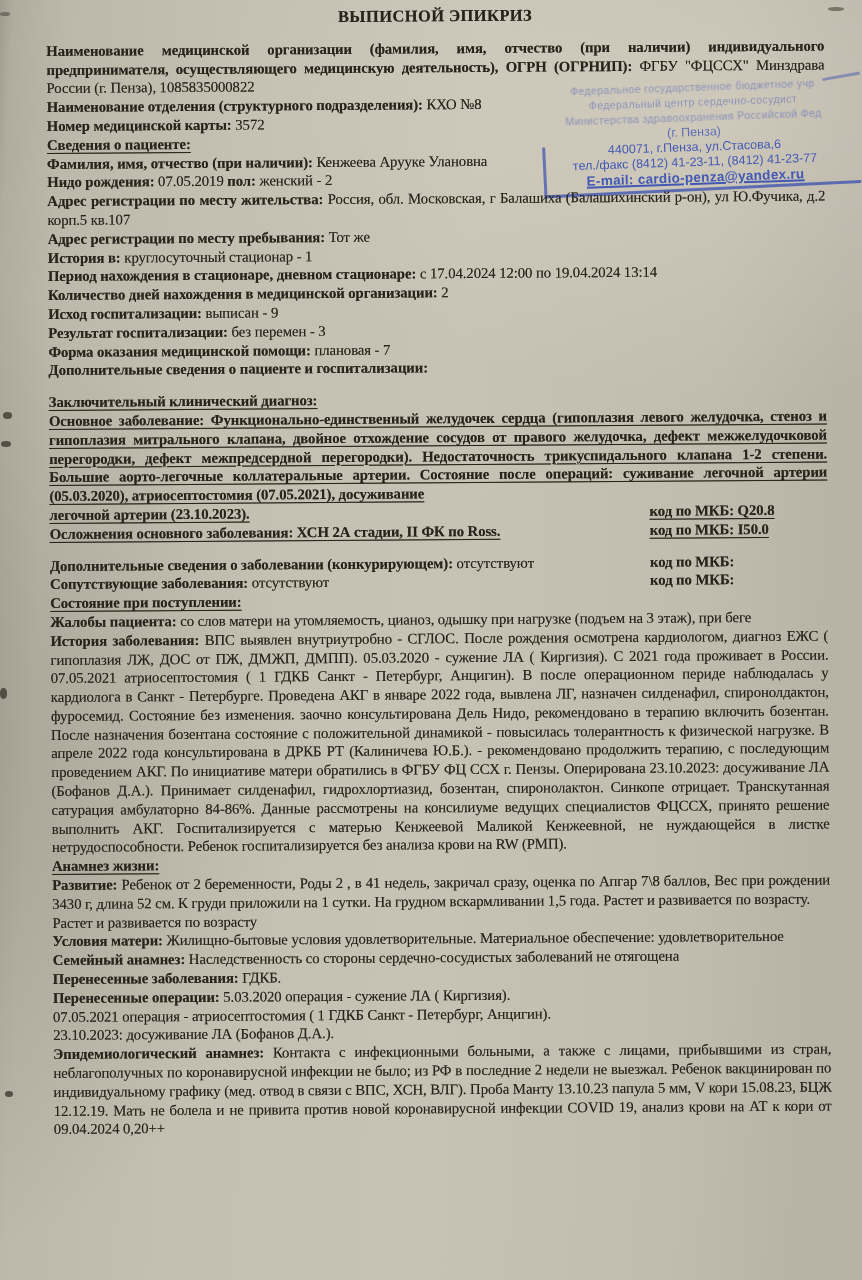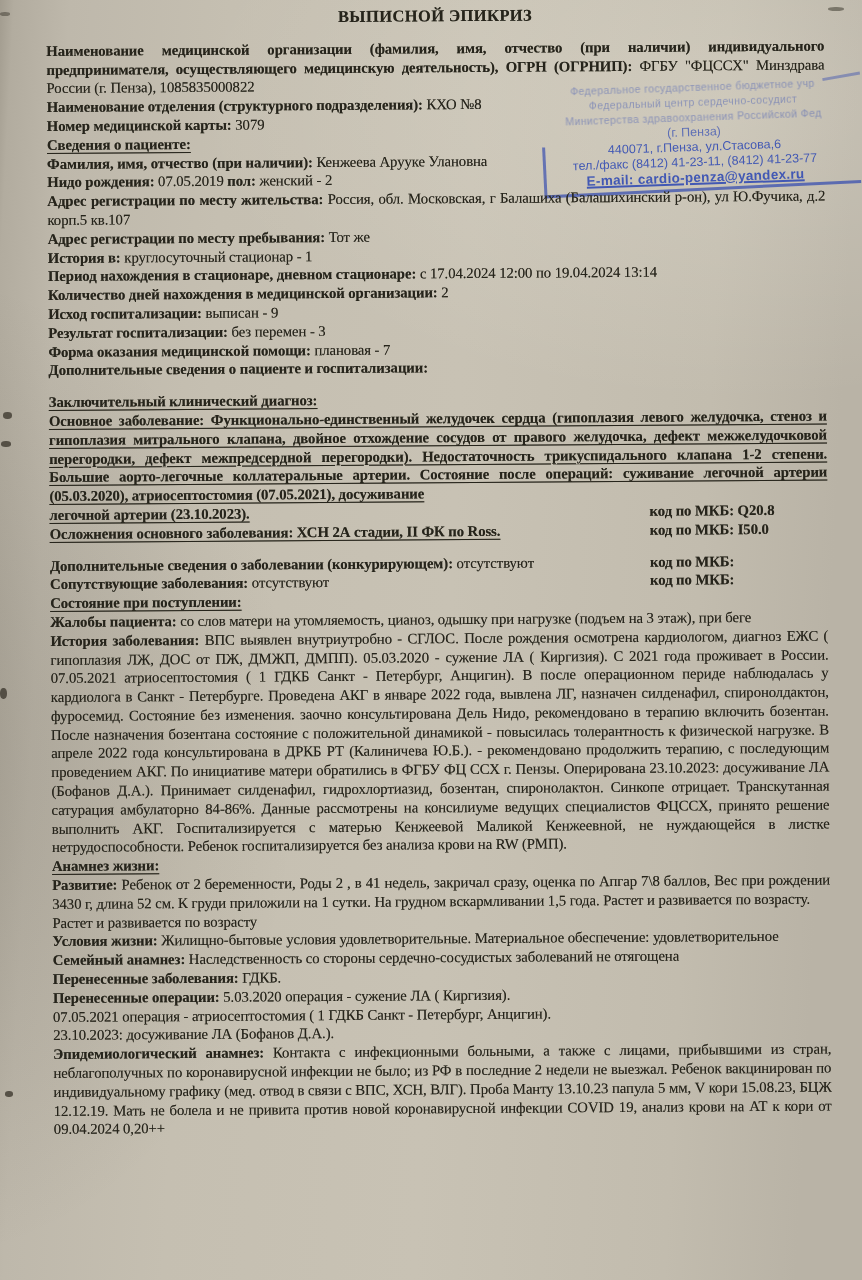--- a/index.html
+++ b/index.html
@@ -13,21 +13,21 @@
   }
   .content{
     position:absolute;left:46px;top:10px;width:778px;
     color:#26241b;font-size:14.8px;line-height:18.8px;letter-spacing:-.1px;
     transform:rotate(-.4deg);transform-origin:0 0;
     text-shadow:0 0 .5px rgba(38,36,28,.55);
   }
   .content p{margin:0;}
   .title{text-align:center;font-weight:700;font-size:16.5px;letter-spacing:.4px;margin-bottom:13px;}
   .b{font-weight:700;}
-  .u{text-decoration-thickness:1.3px;text-underline-offset:2.5px;}
+  .u{text-decoration:underline;text-decoration-thickness:1.3px;text-underline-offset:2.5px;}
   .just{text-align:justify;}
   .head{font-weight:700;text-decoration:underline;text-decoration-thickness:1.3px;text-underline-offset:2.5px;}
   .gap-lg{margin-top:13px !important;}
   .rel{position:relative;}
   .mkb{position:absolute;left:600px;top:0;font-weight:700;white-space:nowrap;}
   .diag{font-weight:700;text-align:justify;text-decoration:underline;text-decoration-thickness:1.3px;text-underline-offset:2.5px;}
   
   .stamp{
     position:absolute;left:526px;top:80px;width:336px;
     color:#3b53b4;font-family:"Liberation Sans","DejaVu Sans",sans-serif;
@@ -72,21 +72,21 @@
   </div>
 
   <div class="content">
 
     <div class="title">ВЫПИСНОЙ ЭПИКРИЗ</div>
 
     <p class="just"><b class="b">Наименование медицинской организации (фамилия, имя, отчество (при наличии) индивидуального предпринимателя, осуществляющего медицинскую деятельность), ОГРН (ОГРНИП):</b> <span>ФГБУ "ФЦССХ" Минздрава России (г. Пенза), 1085835000822</span></p>
 
     <p><b class="b">Наименование отделения (структурного подразделения):</b> <span>КХО №8</span></p>
 
-    <p><b class="b">Номер медицинской карты:</b> <span>3079</span></p>
+    <p><b class="b">Номер медицинской карты:</b> <span>3572</span></p>
 
     <p class="head">Сведения о пациенте:</p>
 
     <p><b class="b">Фамилия, имя, отчество (при наличии):</b> <span>Кенжеева Арууке Улановна</span></p>
 
     <p><b class="b">Нидо рождения:</b> <span>07.05.2019</span> <b class="b">пол:</b> <span>женский - 2</span></p>
 
     <p class="just"><b class="b">Адрес регистрации по месту жительства:</b> <span>Россия, обл. Московская, г Балашиха (Балашихинский р-он), ул Ю.Фучика, д.2 корп.5 кв.107</span></p>
 
     <p><b class="b">Адрес регистрации по месту пребывания:</b> <span>Тот же</span></p>
@@ -133,21 +133,21 @@
     <p class="just"><b class="b">Жалобы пациента:</b> <span>со слов матери на утомляемость, цианоз, одышку при нагрузке (подъем на 3 этаж), при беге</span></p>
 
     <p class="just"><b class="b">История заболевания:</b> <span>ВПС выявлен внутриутробно - СГЛОС. После рождения осмотрена кардиологом, диагноз ЕЖС ( гипоплазия ЛЖ, ДОС от ПЖ, ДМЖП, ДМПП). 05.03.2020 - сужение ЛА ( Киргизия). С 2021 года проживает в России. 07.05.2021 атриосептостомия ( 1 ГДКБ Санкт - Петербург, Анцигин). В после операционном периде наблюдалась у кардиолога в Санкт - Петербурге. Проведена АКГ в январе 2022 года, вывлена ЛГ, назначен силденафил, спиронолдактон, фуросемид. Состояние без изменения. заочно консультирована Дель Нидо, рекомендовано в терапию включить бозентан. После назначения бозентана состояние с положительной динамикой - повысилась толерантность к физической нагрузке. В апреле 2022 года консультирована в ДРКБ РТ (Калиничева Ю.Б.). - рекомендовано продолжить терапию, с последующим проведением АКГ. По инициативе матери обратились в ФГБУ ФЦ ССХ г. Пензы. Оперирована 23.10.2023: досуживание ЛА (Бофанов Д.А.). Принимает силденафил, гидрохлортиазид, бозентан, спиронолактон. Синкопе отрицает. Транскутанная сатурация амбулаторно 84-86%. Данные рассмотрены на консилиуме ведущих специалистов ФЦССХ, принято решение выполнить АКГ. Госпитализируется с матерью Кенжеевой Маликой Кенжеевной, не нуждающейся в листке нетрудоспособности. Ребенок госпитализируется без анализа крови на RW (РМП).</span></p>
 
     <p class="head">Анамнез жизни:</p>
 
     <p class="just"><b class="b">Развитие:</b> <span>Ребенок от 2 беременности, Роды 2 , в 41 недель, закричал сразу, оценка по Апгар 7\8 баллов, Вес при рождении 3430 г, длина 52 см. К груди приложили на 1 сутки. На грудном вскармливании 1,5 года. Растет и развивается по возрасту.</span></p>
 
     <p>Растет и развивается по возрасту</p>
 
-    <p class="just"><b class="b">Условия жизни:</b> <span>Жилищно-бытовые условия удовлетворительные. Материальное обеспечение: удовлетворительное</span></p>
+    <p class="just"><b class="b">Условия матери:</b> <span>Жилищно-бытовые условия удовлетворительные. Материальное обеспечение: удовлетворительное</span></p>
 
     <p><b class="b">Семейный анамнез:</b> <span>Наследственность со стороны сердечно-сосудистых заболеваний не отягощена</span></p>
 
     <p><b class="b">Перенесенные заболевания:</b> <span>ГДКБ.</span></p>
 
     <p><b class="b">Перенесенные операции:</b> <span>5.03.2020 операция - сужение ЛА ( Киргизия).</span></p>
 
     <p>07.05.2021 операция - атриосептостомия ( 1 ГДКБ Санкт - Петербург, Анцигин).</p>
 
     <p>23.10.2023: досуживание ЛА (Бофанов Д.А.).</p>

